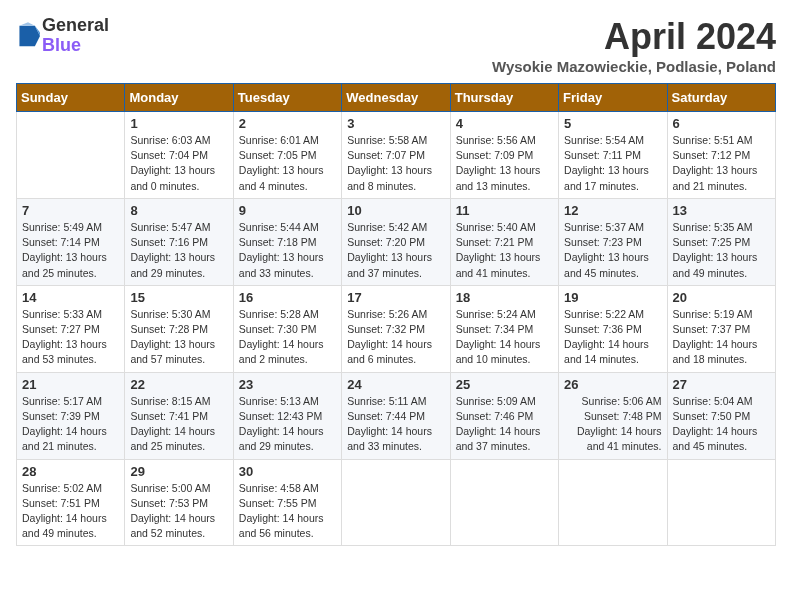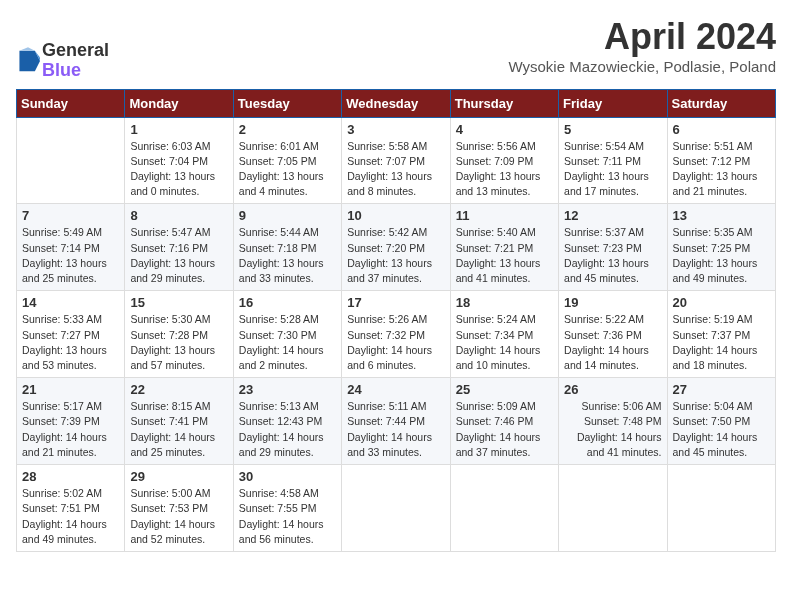--- a/index.html
+++ b/index.html
@@ -13,21 +13,20 @@
     .header-top {
       display: flex;
       justify-content: space-between;
       align-items: flex-start;
       margin-bottom: 4px;
     }
     .logo {
       display: flex;
       align-items: center;
       gap: 0;
-      margin-top: 25px;
     }
     .logo-text {
       display: flex;
       flex-direction: column;
       line-height: 1.1;
     }
     .logo-general {
       font-size: 18px;
       font-weight: bold;
       color: #333;
@@ -46,28 +45,29 @@
       text-align: right;
     }
     .month-title {
       font-size: 36px;
       font-weight: bold;
       color: #333;
     }
     .location-subtitle {
       font-size: 15px;
       color: #555;
+      font-weight: bold;
     }
     .calendar-table {
       width: 100%;
       border-collapse: collapse;
       margin-top: 8px;
     }
     .calendar-table th {
-      background-color: #7f1d1d;
+      background-color: #a16207;
       color: #fff;
       padding: 6px 4px;
       font-size: 13px;
       text-align: left;
       border: 1px solid #1a5fa8;
     }
     .calendar-table td {
       vertical-align: top;
       padding: 4px 5px;
       border: 1px solid #ddd;

